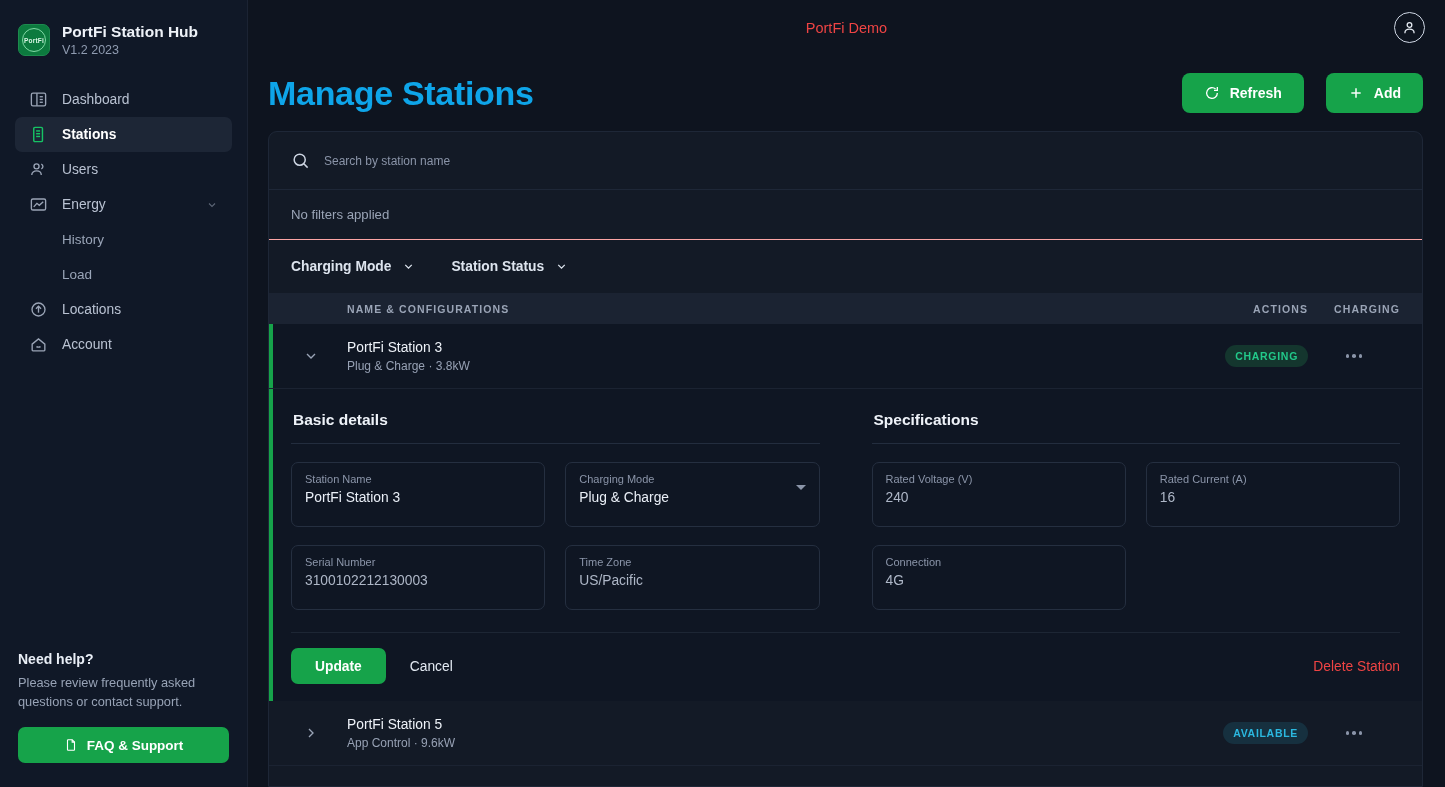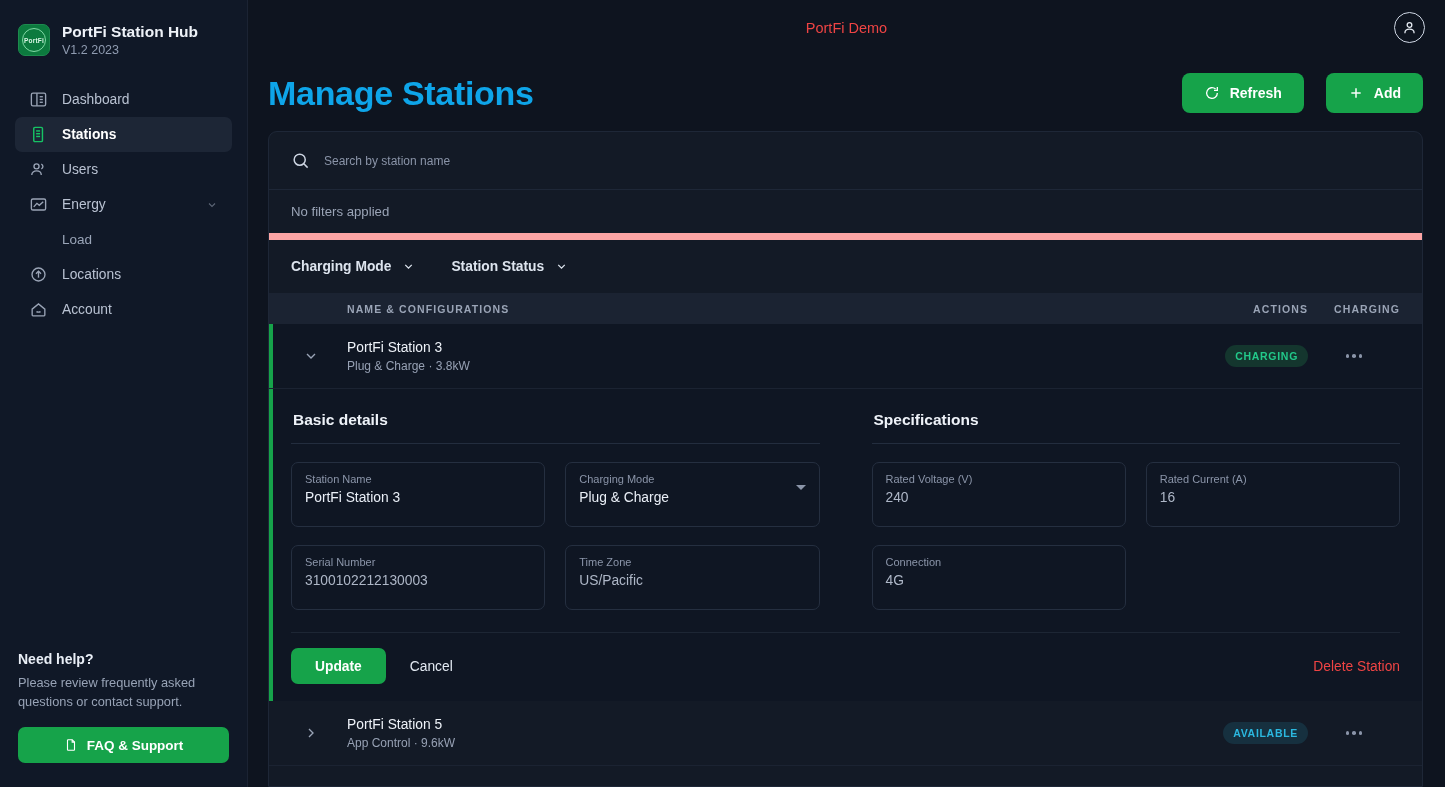--- a/index.html
+++ b/index.html
@@ -104,21 +104,21 @@
     border: 1px solid #1e2737; border-radius: 9px 9px 0 0;
     flex: 1; overflow: hidden; display: flex; flex-direction: column;
   }
   .search-row { height: 58px; display: flex; align-items: center; gap: 14px; padding: 0 22px; border-bottom: 1px solid #1e2737; }
   .search-row svg { width: 19px; height: 19px; display: block; flex: 0 0 19px; }
   .search-input {
     flex: 1; background: transparent; border: none; outline: none;
     color: #e6ebf3; font-size: 12px; font-family: "Liberation Sans", sans-serif;
   }
   .search-input::placeholder { color: #8a94a8; }
-  .filters-note { height: 50px; display: flex; align-items: center; padding: 0 22px; font-size: 13.2px; color: #9aa4b6; border-bottom: 7px solid #fca5a5; }
+  .filters-note { height: 50px; display: flex; align-items: center; padding: 0 22px; font-size: 13.2px; color: #9aa4b6; border-bottom: 1px solid #fca5a5; }
   .filters-row { height: 53px; display: flex; align-items: center; gap: 36px; padding: 0 22px; }
   .filter-chip { display: flex; align-items: center; gap: 11px; cursor: pointer; }
   .filter-chip .lbl { font-size: 13.8px; font-weight: bold; color: #dde4ee; }
   .filter-chip svg { width: 13px; height: 13px; display: block; }
 
   .thead {
     height: 31px; background: #1b2332;
     display: flex; align-items: center; padding: 0 22px;
   }
   .th { font-size: 10.5px; font-weight: bold; letter-spacing: 1.1px; color: #9aa4b6; }
@@ -248,20 +248,23 @@
             </svg>
         </span>
         <span class="nav-label">Energy</span>
         <span class="nav-chev">
           <svg viewBox="0 0 24 24" fill="none" stroke="#9aa4b6" stroke-width="2.2">
               <polyline points="6,9 12,15 18,9"></polyline>
             </svg>
         </span>
       </div>
 
+      <div class="nav-sub">
+        <span class="nav-label">History</span>
+      </div>
       <div class="nav-sub">
         <span class="nav-label">Load</span>
       </div>
 
 
       <div class="nav-item">
         <span class="ico">
           <svg viewBox="0 0 24 24" fill="none" stroke="#9aa4b6" stroke-width="1.7">
               <circle cx="12" cy="12" r="8.2"></circle>
               <polyline points="12,16 12,8"></polyline>

